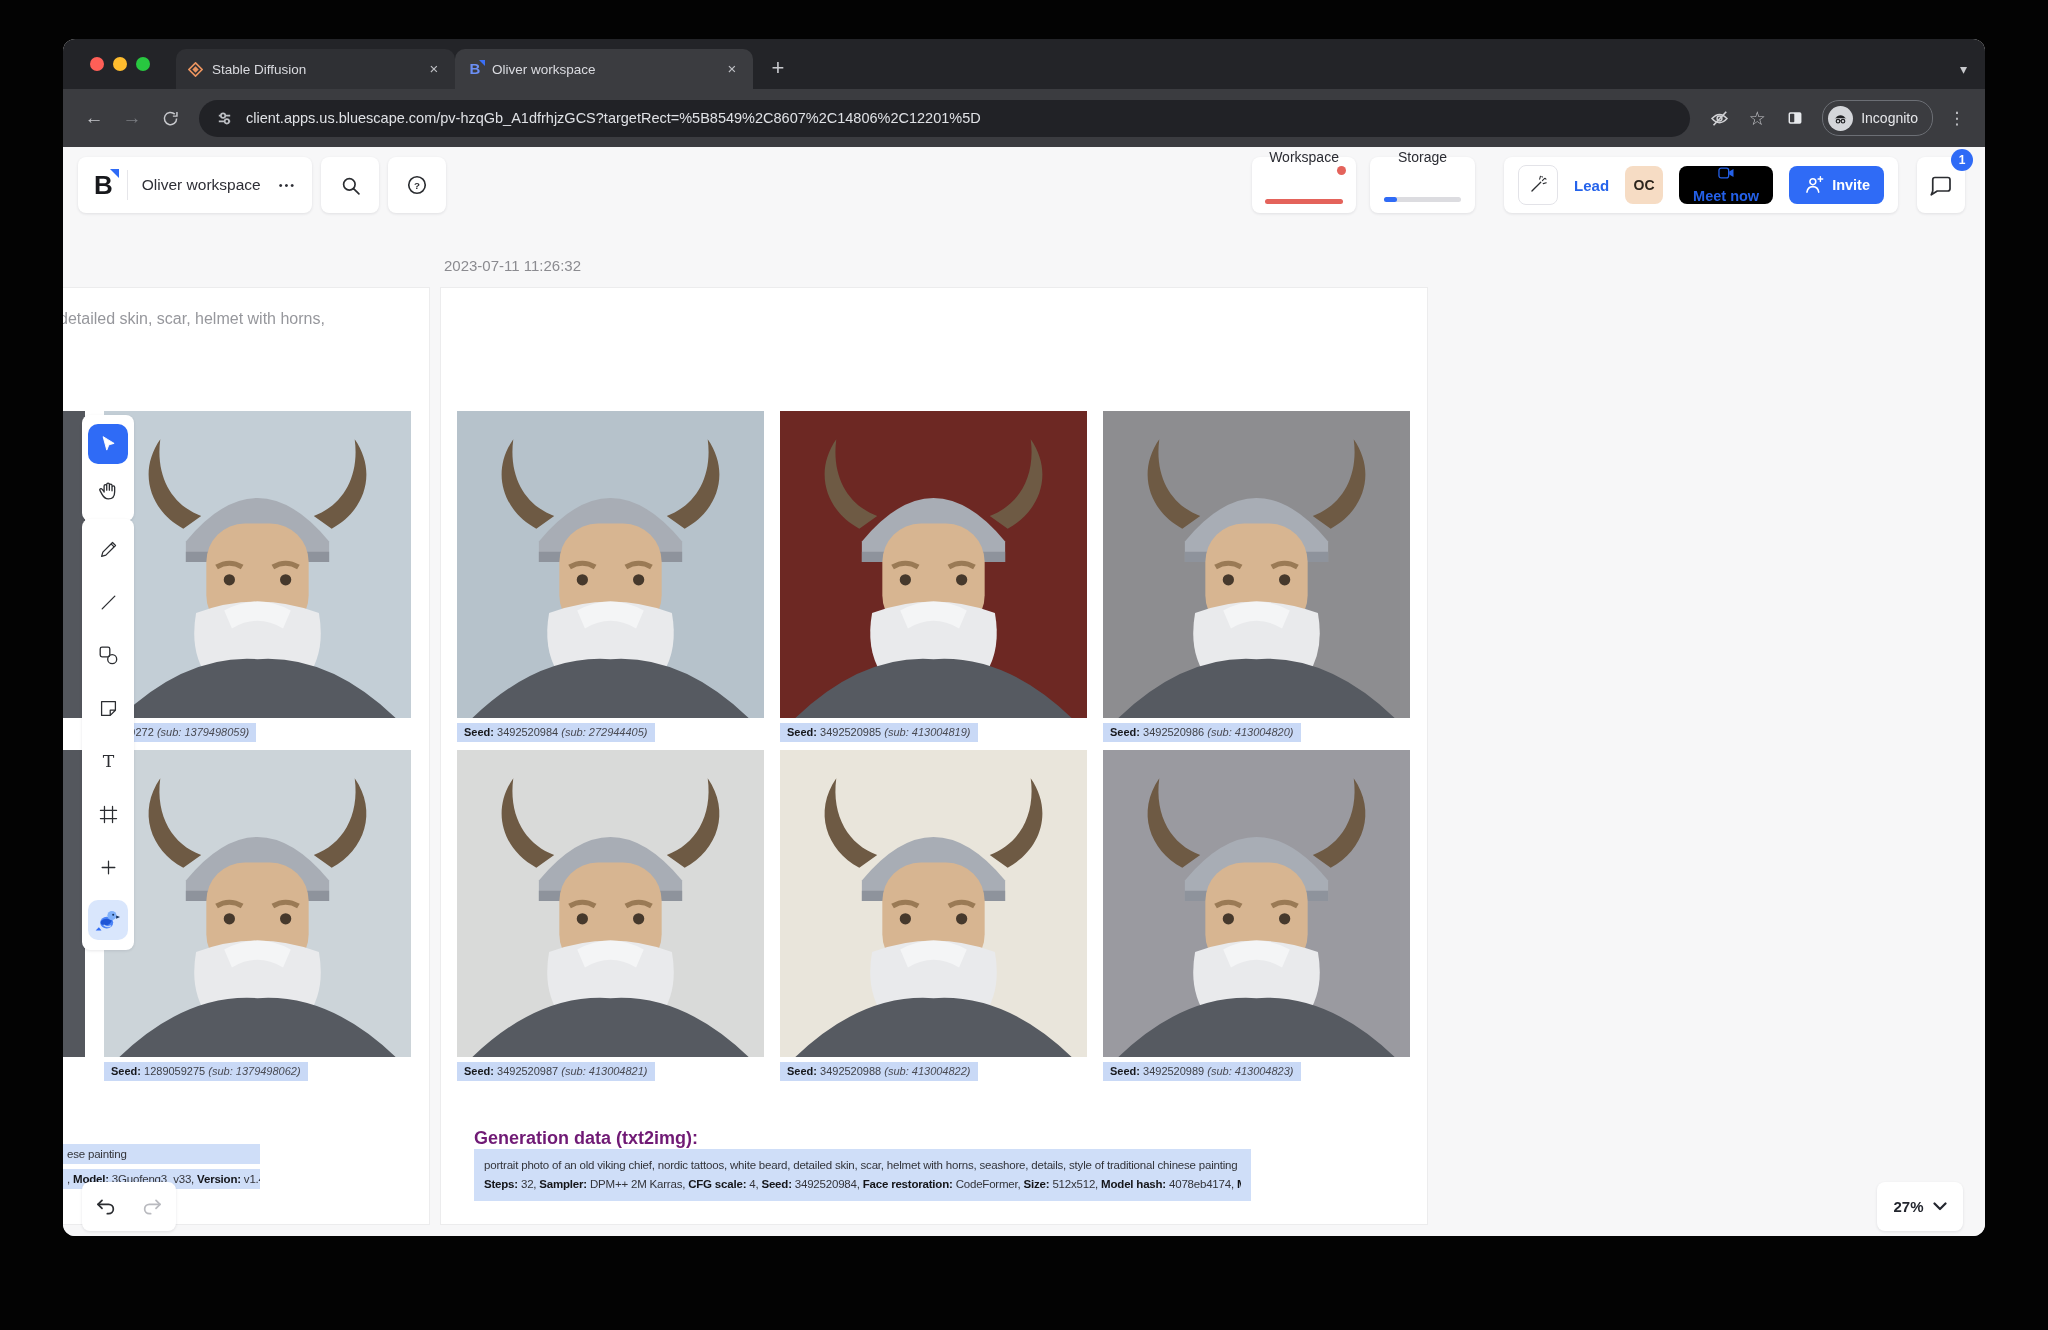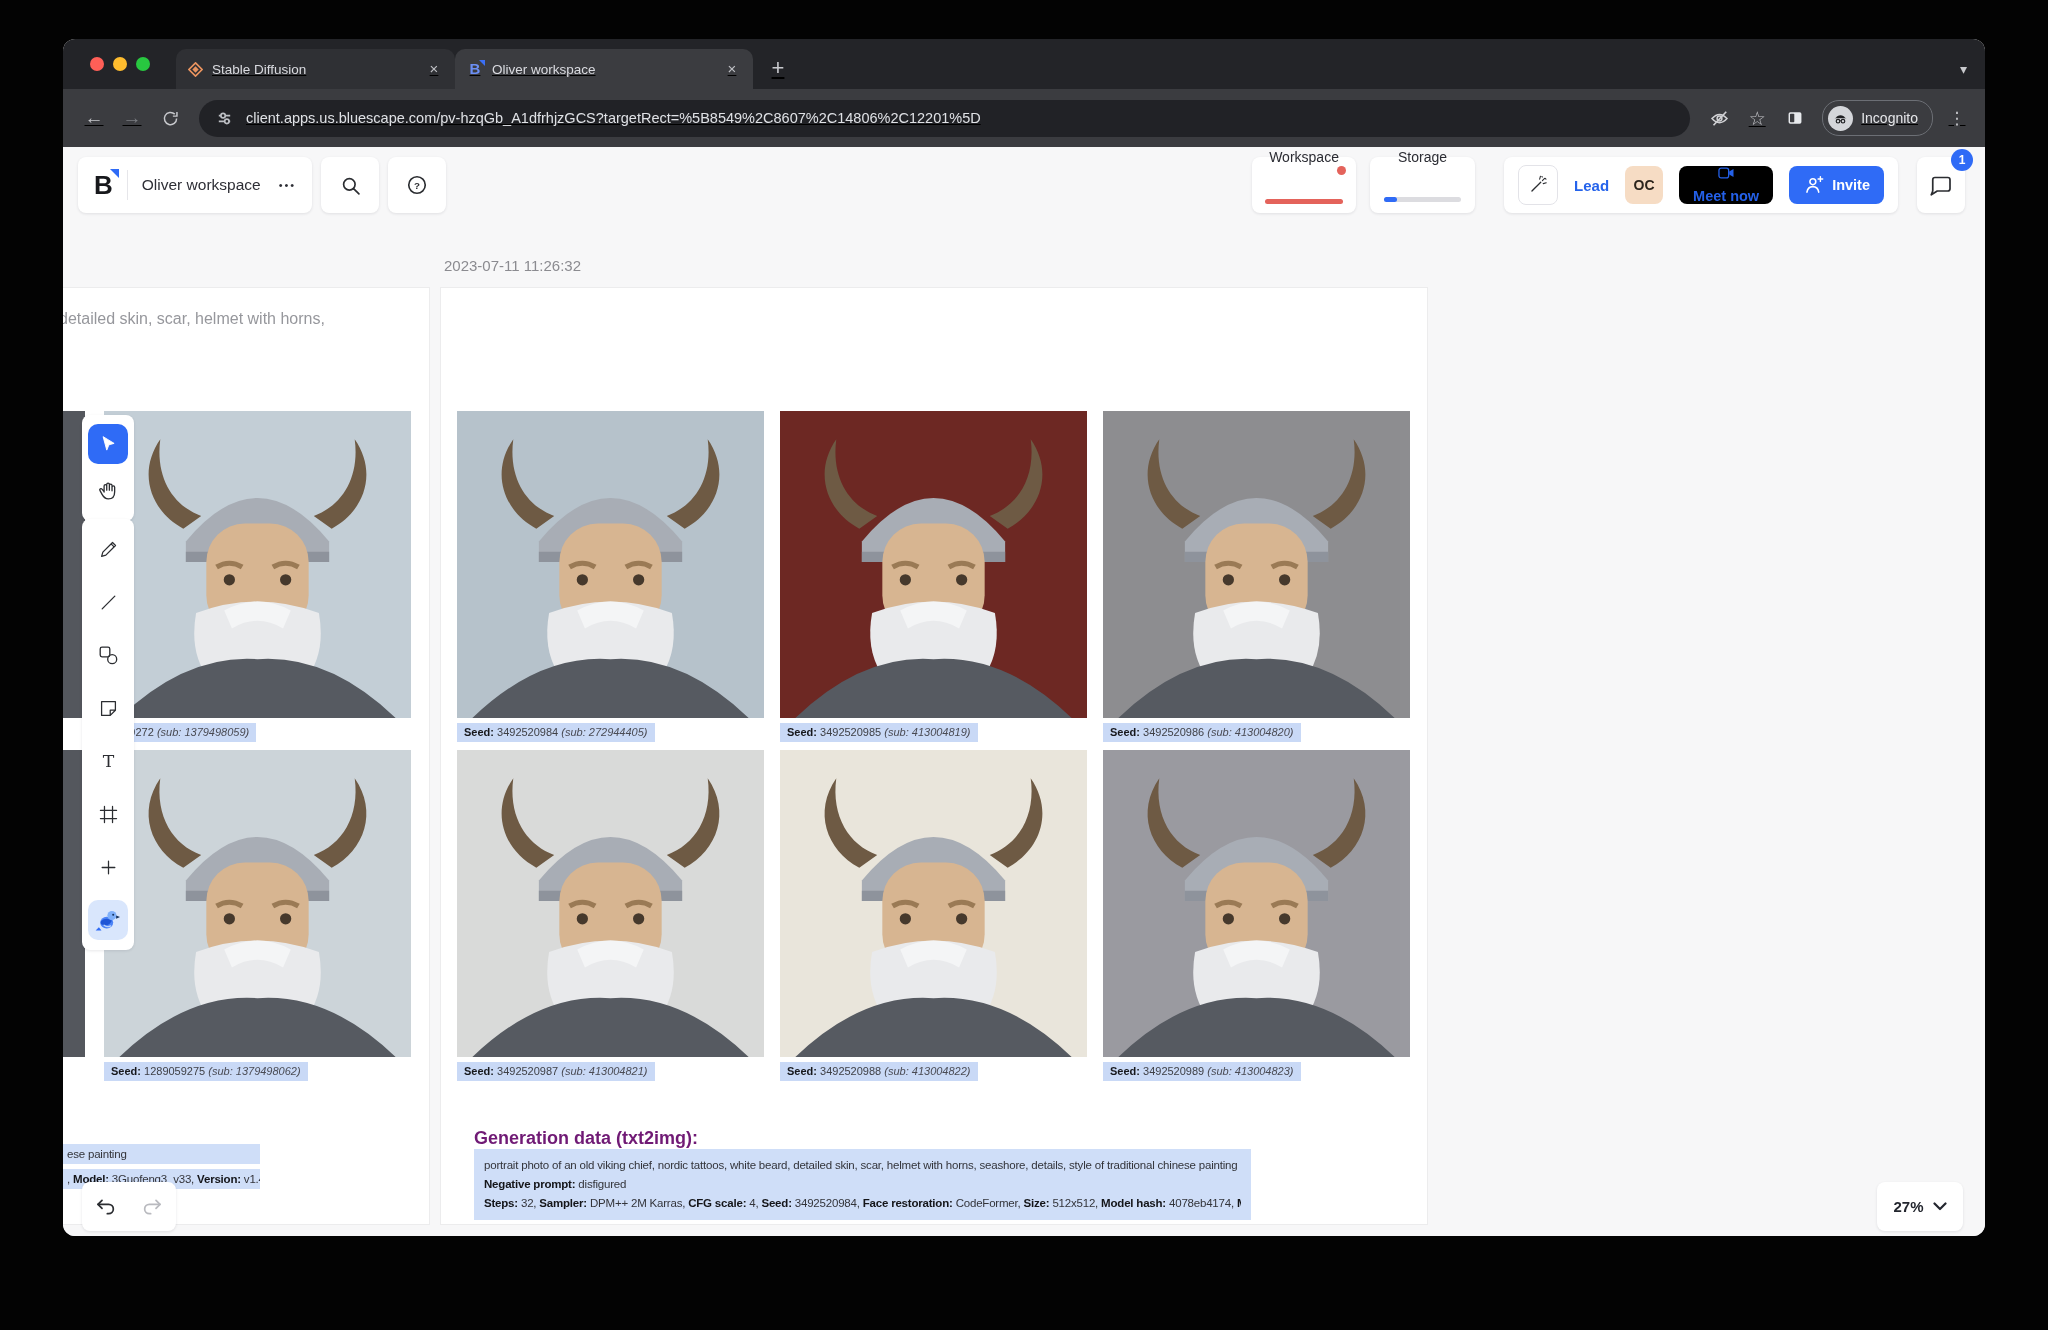--- a/index.html
+++ b/index.html
@@ -1,19 +1,19 @@
 <!DOCTYPE html>
 <html><head>
 <meta charset="utf-8">
 <style>
   html,body{margin:0;padding:0;background:#000;}
   .page{position:relative;width:2048px;height:1330px;background:#030303;overflow:hidden;
         font-family:"Liberation Sans",sans-serif;-webkit-font-smoothing:antialiased;}
   .window{position:absolute;left:63px;top:39px;width:1922px;height:1197px;border-radius:12px;
-          overflow:hidden;background:#f7f7f8;display:flex;flex-direction:column;text-decoration:underline;}
+          overflow:hidden;background:#f7f7f8;display:flex;flex-direction:column;}
 
   
   .tabbar{height:50px;background:#232428;position:relative;display:flex;align-items:flex-end;flex:0 0 auto;}
   .lights{position:absolute;left:27px;top:18px;display:flex;gap:9px;}
   .light{width:14px;height:14px;border-radius:50%;}
   .tabs{display:flex;margin-left:113px;}
   .tab{height:40px;border-radius:10px 10px 0 0;display:flex;align-items:center;padding:0 12px;gap:9px;
        font-size:13.5px;color:#dadbe0;}
   .tab.inactive{background:#2f3034;width:255px;}
   .tab.active{background:#3b3c40;width:274px;}
@@ -351,21 +351,20 @@
               </svg>
             </div>
           </div>
         <div class="seed-chip" style="left:16px;top:774px;"><b>Seed:</b><span> 3492520987 </span><i>(sub: 413004821)</i></div>
         <div class="seed-chip" style="left:339px;top:774px;"><b>Seed:</b><span> 3492520988 </span><i>(sub: 413004822)</i></div>
         <div class="seed-chip" style="left:662px;top:774px;"><b>Seed:</b><span> 3492520989 </span><i>(sub: 413004823)</i></div>
 
         <div class="gen-header">Generation data (txt2img):</div>
         <div class="gen-block">
           <div class="gen-line">portrait photo of an old viking chief, nordic tattoos, white beard, detailed skin, scar, helmet with horns, seashore, details, style of traditional chinese painting</div>
-          <div class="gen-line"><b>Negative prompt:</b><span> disfigured</span></div>
           <div class="gen-line"><b>Steps:</b><span> 32, </span><b>Sampler:</b><span> DPM++ 2M Karras, </span><b>CFG scale:</b><span> 4, </span><b>Seed:</b><span> 3492520984, </span><b>Face restoration:</b><span> CodeFormer, </span><b>Size:</b><span> 512x512, </span><b>Model hash:</b><span> 4078eb4174, </span><b>Model:</b></div>
         </div>
       </div>
 
       <div class="card rail rail1">
         <div class="toolbtn activeblue">
           <svg width="22" height="22" viewBox="0 0 36 36">
             <path d="M10 6 L28 17 L19.5 19.3 L16 28 Z" fill="#fff" stroke="#fff" stroke-width="1.5" stroke-linejoin="round"></path>
           </svg>
         </div>

